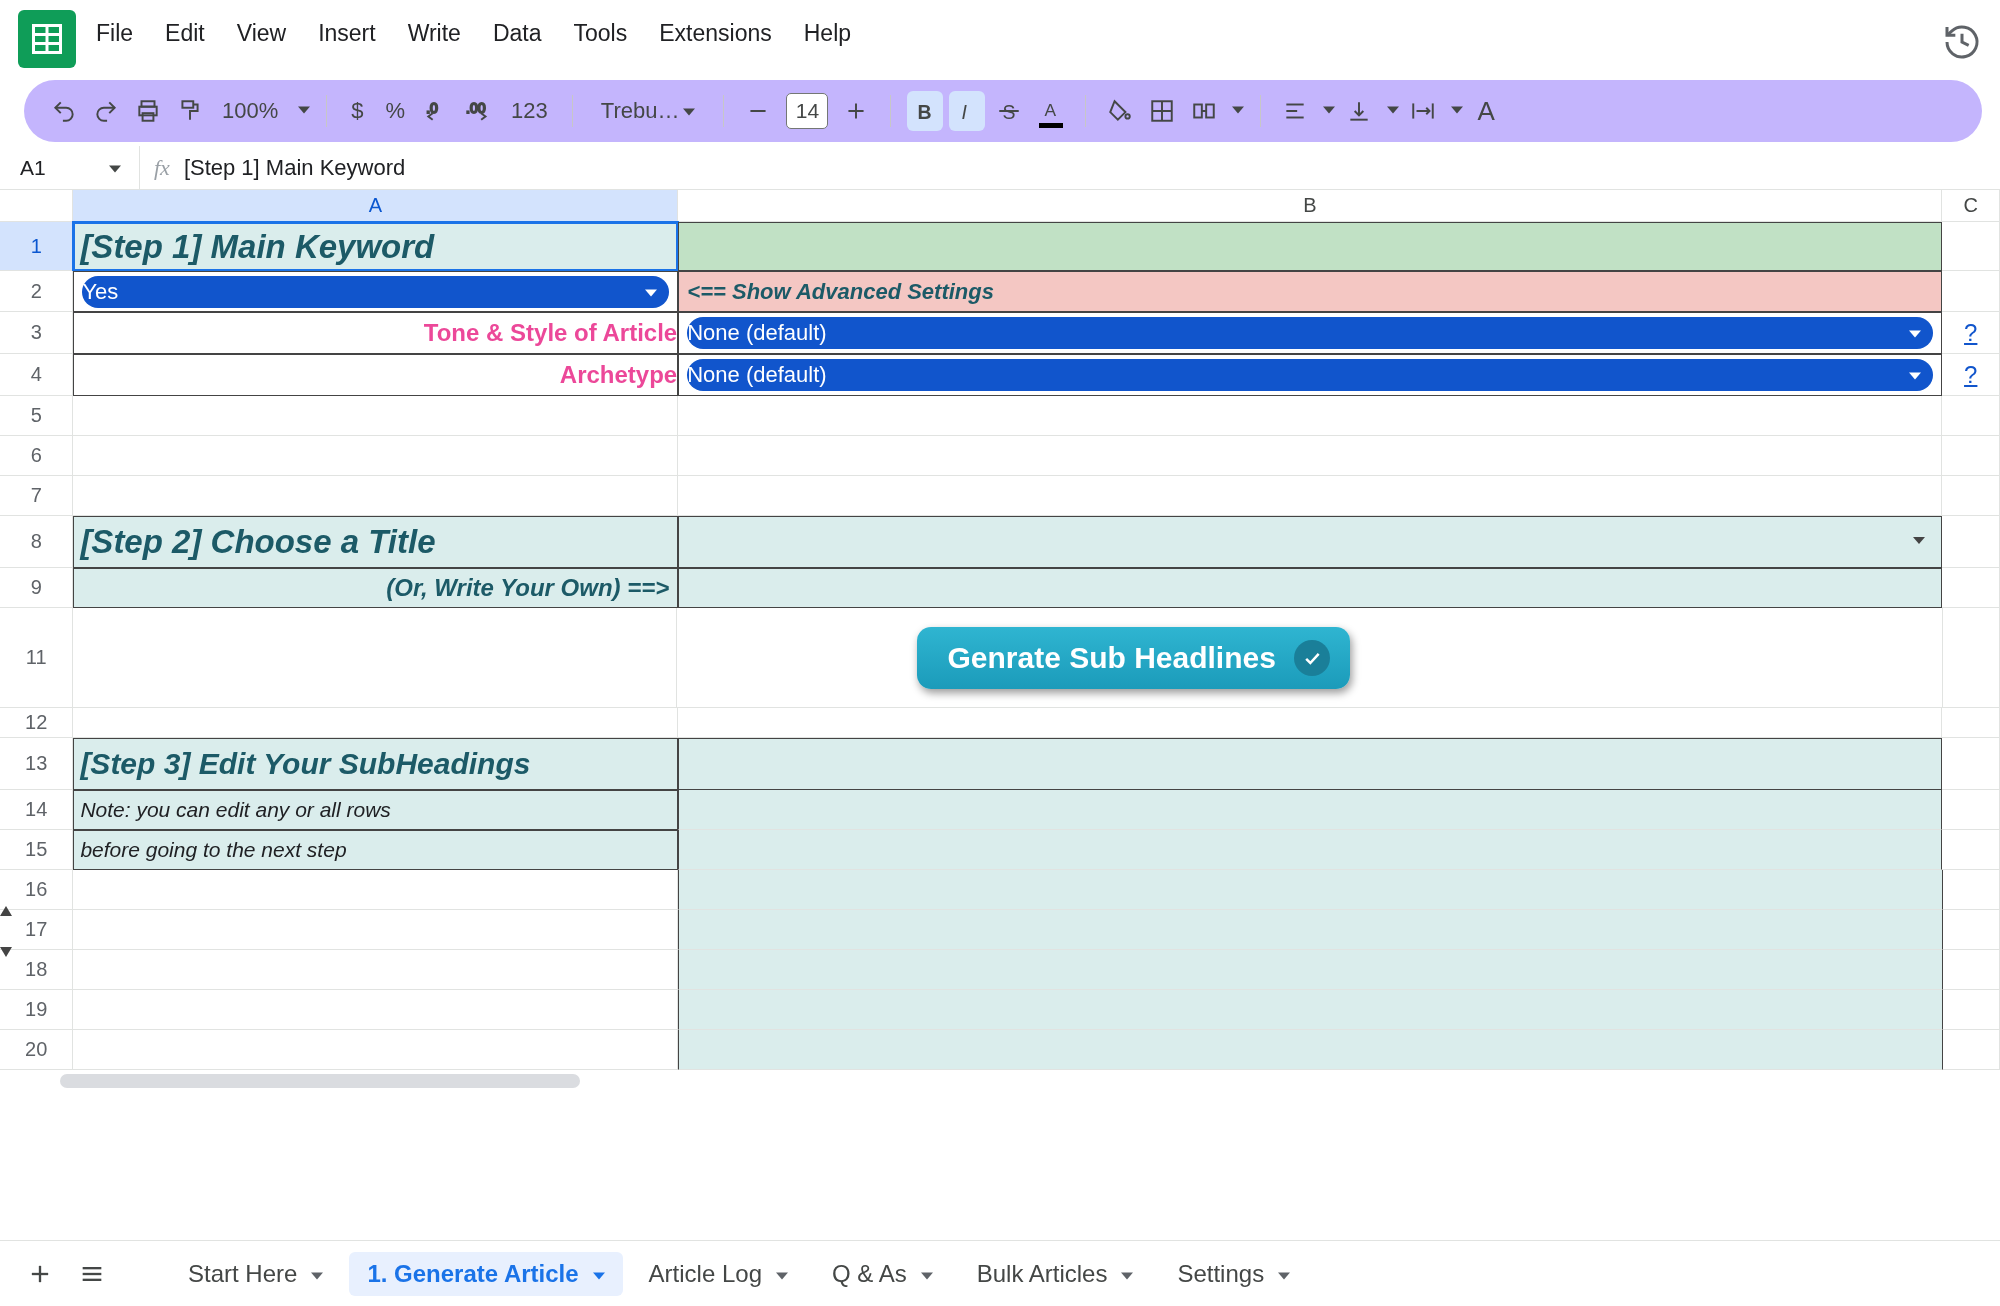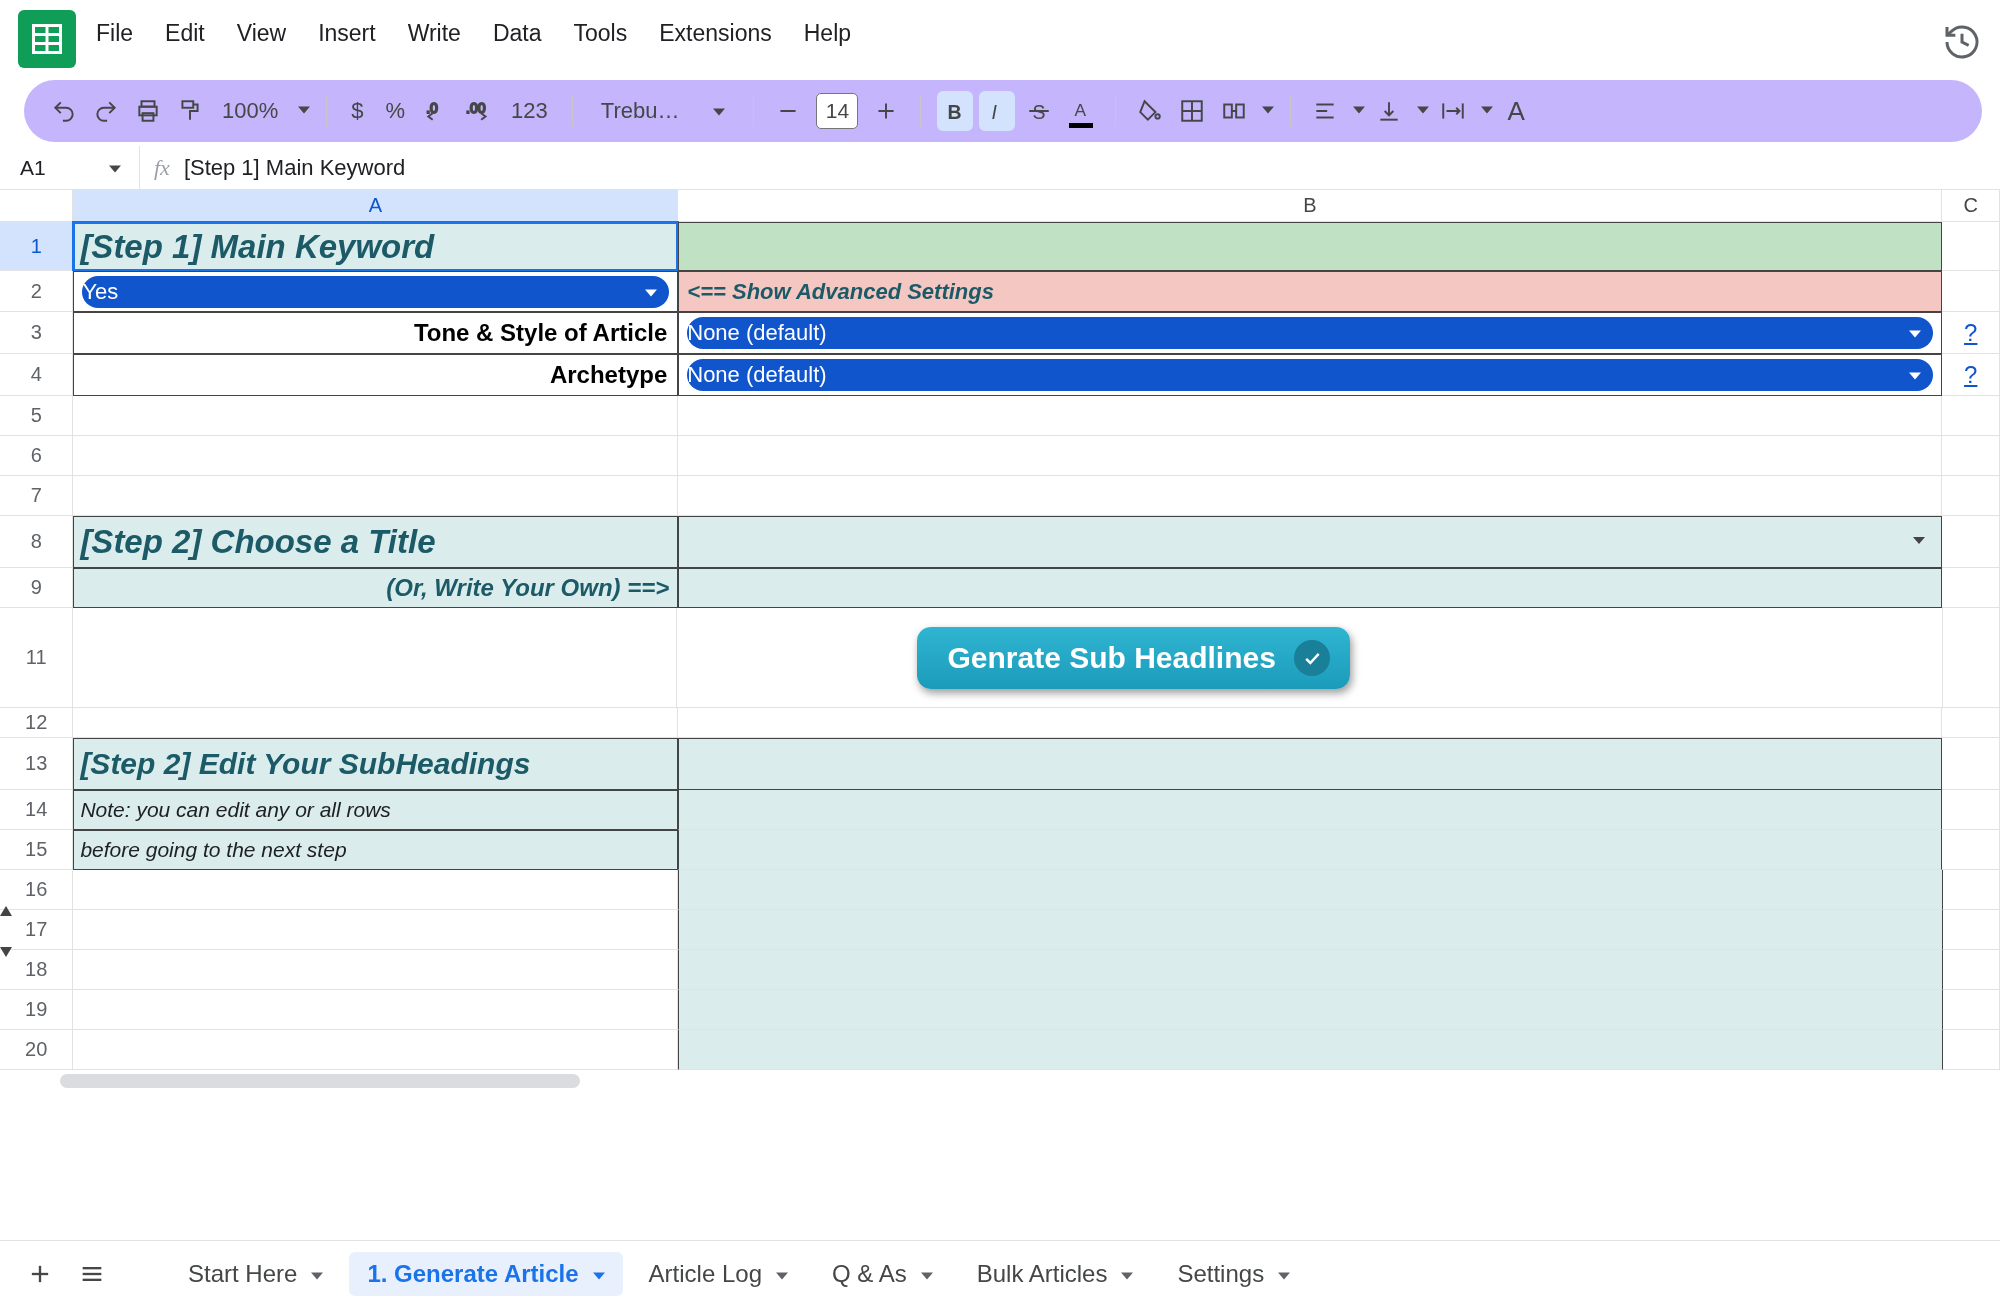--- a/index.html
+++ b/index.html
@@ -22,21 +22,21 @@
 
 .toolbar { background: #c4b5fd; border-radius: 40px; margin: 12px 18px 4px 24px; height: 62px; display: flex; align-items: center; padding: 0 22px; gap: 6px; }
 .tool { width: 36px; height: 40px; display: flex; align-items: center; justify-content: center; cursor: pointer; border-radius: 6px; color: #444746; }
 .tool.active { background: #d3e3fd; }
 .tool svg { width: 26px; height: 26px; stroke: #444746; fill: none; stroke-width: 1.8; }
 .tool-text { font-size: 22px; color: #444746; padding: 0 8px; cursor: pointer; display: flex; align-items: center; gap: 6px; }
 .tool-sep { width: 1px; height: 32px; background: #c7c7c7; margin: 0 10px; }
 .zoom-group { display: flex; align-items: center; gap: 8px; }
 .caret-down { margin-left: 4px; }
 .caret-down svg { width: 12px; height: 12px; fill: #444746; }
-.font-select { display: flex; align-items: center; gap: 30px; font-size: 22px; color: #444746; cursor: pointer; padding: 0 12px; }
+.font-select { display: flex; align-items: center; font-size: 22px; color: #444746; cursor: pointer; padding: 0 12px; }
 .fontsize-group { display: flex; align-items: center; gap: 10px; }
 .fontsize-input { width: 42px; height: 36px; border: 1px solid #747775; border-radius: 5px; text-align: center; font-size: 21px; background: #fff; color: #444746; }
 .color-A { position: relative; }
 .color-underline { position: absolute; bottom: 3px; left: 6px; right: 6px; height: 5px; background: #000; }
 
 
 .formula-row { display: flex; align-items: center; height: 44px; border-bottom: 1px solid #e1e3e1; }
 .namebox { width: 140px; height: 100%; display: flex; align-items: center; padding-left: 20px; border-right: 1px solid #e1e3e1; font-size: 21px; color: #202124; }
 .namebox-caret { margin-left: auto; margin-right: 18px; }
 .fx-label { padding: 0 14px; font-style: italic; color: #9aa0a6; font-size: 22px; font-family: "Times New Roman", serif; }
@@ -65,21 +65,21 @@
 .r13 { height: 52px; } .r14 { height: 40px; } .r15 { height: 40px; } .r16 { height: 40px; }
 .r17 { height: 40px; } .r18 { height: 40px; } .r19 { height: 40px; } .r20 { height: 40px; }
 
 .teal-head { background: #daedec; color: #1c5a67; font-family: "Trebuchet MS", sans-serif; font-style: italic; font-weight: bold; font-size: 33px; padding-left: 6px; display:flex; align-items:center; border:1px solid #444;}
 .teal-head.sel { outline: 3px solid #1a73e8; outline-offset:-2px;}
 .green-cell { background: #c1e1c5; border:1px solid #444; }
 .pink-cell { background: #f4c7c3; border:1px solid #444; color:#1c5a67; font-family:"Trebuchet MS",sans-serif; font-style:italic; font-weight:bold; font-size:22px; padding-left:8px; display:flex; align-items:center; }
 .pill-cell { background:#fff; display:flex; align-items:center; padding:2px 8px; }
 .pill { background:#1155cc; color:#fff; border-radius:18px; height:32px; flex:1; display:flex; align-items:center; justify-content:flex-start; font-size:22px; position:relative; }
 .pill-arrow { position:absolute; right:12px; }
-.label-cell { display:flex; align-items:center; justify-content:flex-end; padding-right:10px; color:#000000; font-family:"Trebuchet MS",sans-serif; font-weight:bold; font-size:24px;}
+.label-cell { display:flex; align-items:center; justify-content:flex-end; color:#ec4899; font-family:"Trebuchet MS",sans-serif; font-weight:bold; font-size:24px;}
 .label-cell.b34 { border:1px solid #444;}
 .help-q { color:#1155cc; text-decoration:underline; font-size:24px; display:flex; align-items:center; justify-content:center; }
 .light-cell { background:#daedec; }
 .sub-label { background:#daedec; border:1px solid #444; display:flex; align-items:center; justify-content:flex-end; padding-right:8px; color:#1c5a67; font-family:"Trebuchet MS",sans-serif; font-style:italic; font-weight:bold; font-size:24px;}
 .dd-cell { background:#daedec; border:1px solid #444; position:relative; }
 .dd-arrow { position:absolute; right:16px; top:50%; transform:translateY(-50%);}
 .note-cell { background:#daedec; font-family:"Trebuchet MS",sans-serif; font-style:italic; font-size:21px; color:#202124; padding-left:6px; display:flex;align-items:center; border:1px solid #444;}
 
 .btn-row-cell { display:flex; align-items:center; justify-content:flex-start; padding-left:240px; overflow:visible;}
 .gen-btn { background:linear-gradient(#2fb5d1,#1b9bba); border-radius:14px; height:62px; display:flex; align-items:center; padding:0 20px 0 30px; color:#fff; font-family:"Trebuchet MS",sans-serif; font-size:30px; font-weight:bold; cursor:pointer; box-shadow:2px 4px 8px rgba(0,0,0,.4); gap:18px;}
@@ -418,21 +418,21 @@
   </div>
   <div class="row" style="height:30px">
     <div class="rowhead">12</div>
     <div class="cell cA"></div>
     <div class="cell cB"></div>
     <div class="cell cC"></div>
   </div>
 
   <div class="row r13">
     <div class="rowhead">13</div>
-    <div class="cell cA teal-head" style="font-size:30px">[Step 2] Edit  Your SubHeadings</div>
+    <div class="cell cA teal-head" style="font-size:30px">[Step 3] Edit  Your SubHeadings</div>
     <div class="cell cB light-cell" style="border:1px solid #444"></div>
     <div class="cell cC"></div>
   </div>
 
   <div class="row r14">
     <div class="rowhead">14</div>
     <div class="cell cA note-cell">Note: you can edit any or all rows</div>
     <div class="cell cB light-cell" style="border-left:1px solid #444;border-right:1px solid #444"></div>
     <div class="cell cC"></div>
   </div>

